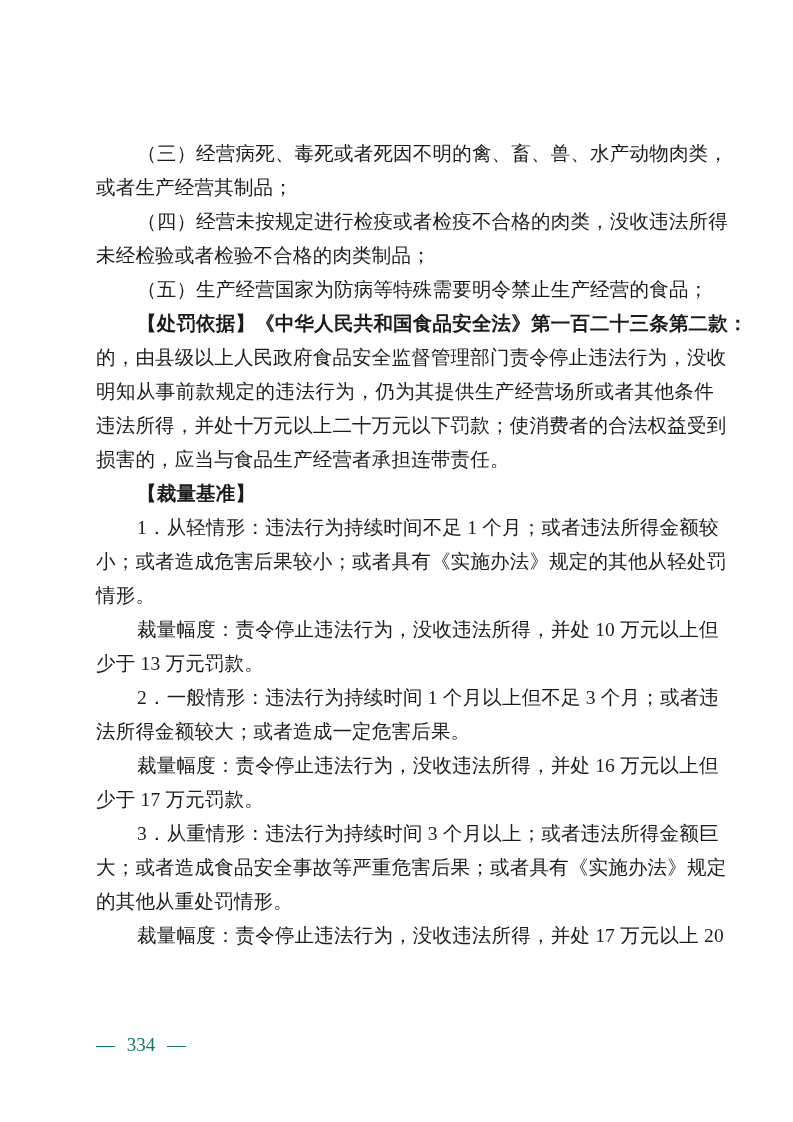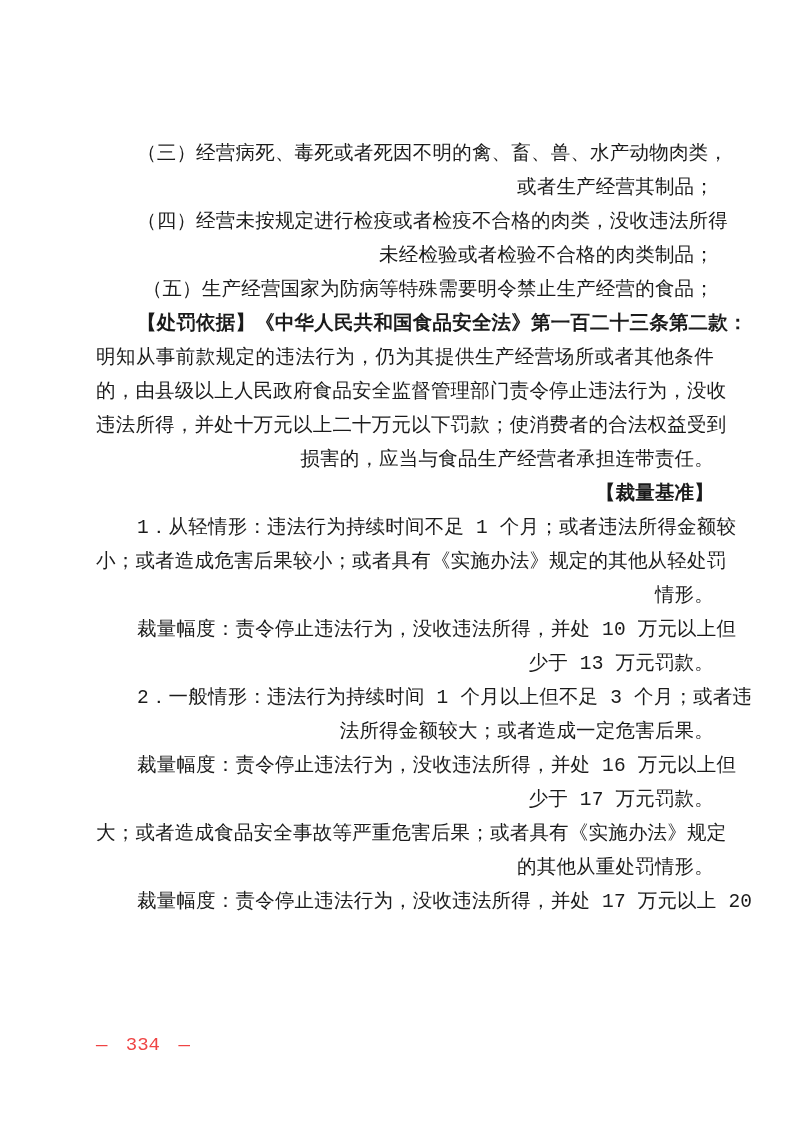--- a/index.html
+++ b/index.html
@@ -6,83 +6,84 @@
     margin: 0;
     padding: 0;
     background: #ffffff;
   }
   .page {
     position: relative;
     width: 793px;
     height: 1122px;
     background: #ffffff;
     overflow: hidden;
-    font-family: Liberation Mono, monospace;
+    font-family: Liberation Serif, serif;
     border-radius: 12px;
   }
   .doc-body {
     position: absolute;
     left: 96px;
     top: 137px;
     width: 618px;
   }
   .line {
     height: 34px;
     line-height: 34px;
     font-size: 19.5px;
     color: #1b1b1b;
     white-space: nowrap;
-    text-align: right;
+    text-align: left;
     letter-spacing: 0.2px;
   }
   .line.indent {
     text-indent: 41px;
   }
   .line.bold {
     font-weight: 700;
   }
   .line.fill {
     text-align: justify;
     text-align-last: justify;
   }
   .footer {
     position: absolute;
     left: 96px;
     top: 1028px;
     height: 34px;
     line-height: 34px;
     font-size: 19px;
-    color: #ef4444;
+    color: #0f766e;
     word-spacing: 7px;
     white-space: nowrap;
   }
 </style>
 </head>
 <body>
 
 <div class="page">
   <div class="doc-body">
       <div class="line indent fill">（三）经营病死、毒死或者死因不明的禽、畜、兽、水产动物肉类，</div>
       <div class="line">或者生产经营其制品；</div>
       <div class="line indent fill">（四）经营未按规定进行检疫或者检疫不合格的肉类，没收违法所得</div>
       <div class="line">未经检验或者检验不合格的肉类制品；</div>
       <div class="line indent">（五）生产经营国家为防病等特殊需要明令禁止生产经营的食品；</div>
       <div class="line indent bold fill">【处罚依据】《中华人民共和国食品安全法》第一百二十三条第二款：</div>
+      <div class="line fill">的，由县级以上人民政府食品安全监督管理部门责令停止违法行为，没收</div>
       <div class="line fill">明知从事前款规定的违法行为，仍为其提供生产经营场所或者其他条件</div>
-      <div class="line fill">的，由县级以上人民政府食品安全监督管理部门责令停止违法行为，没收</div>
       <div class="line fill">违法所得，并处十万元以上二十万元以下罚款；使消费者的合法权益受到</div>
       <div class="line">损害的，应当与食品生产经营者承担连带责任。</div>
       <div class="line indent bold">【裁量基准】</div>
       <div class="line indent fill">1．从轻情形：违法行为持续时间不足 1 个月；或者违法所得金额较</div>
       <div class="line fill">小；或者造成危害后果较小；或者具有《实施办法》规定的其他从轻处罚</div>
       <div class="line">情形。</div>
       <div class="line indent fill">裁量幅度：责令停止违法行为，没收违法所得，并处 10 万元以上但</div>
       <div class="line">少于 13 万元罚款。</div>
       <div class="line indent fill">2．一般情形：违法行为持续时间 1 个月以上但不足 3 个月；或者违</div>
       <div class="line">法所得金额较大；或者造成一定危害后果。</div>
       <div class="line indent fill">裁量幅度：责令停止违法行为，没收违法所得，并处 16 万元以上但</div>
       <div class="line">少于 17 万元罚款。</div>
+      <div class="line indent fill">3．从重情形：违法行为持续时间 3 个月以上；或者违法所得金额巨</div>
       <div class="line fill">大；或者造成食品安全事故等严重危害后果；或者具有《实施办法》规定</div>
       <div class="line">的其他从重处罚情形。</div>
       <div class="line indent fill">裁量幅度：责令停止违法行为，没收违法所得，并处 17 万元以上 20</div>
     </div>
   <div class="footer">— 334 —</div>
 </div>
 
 </body></html>

